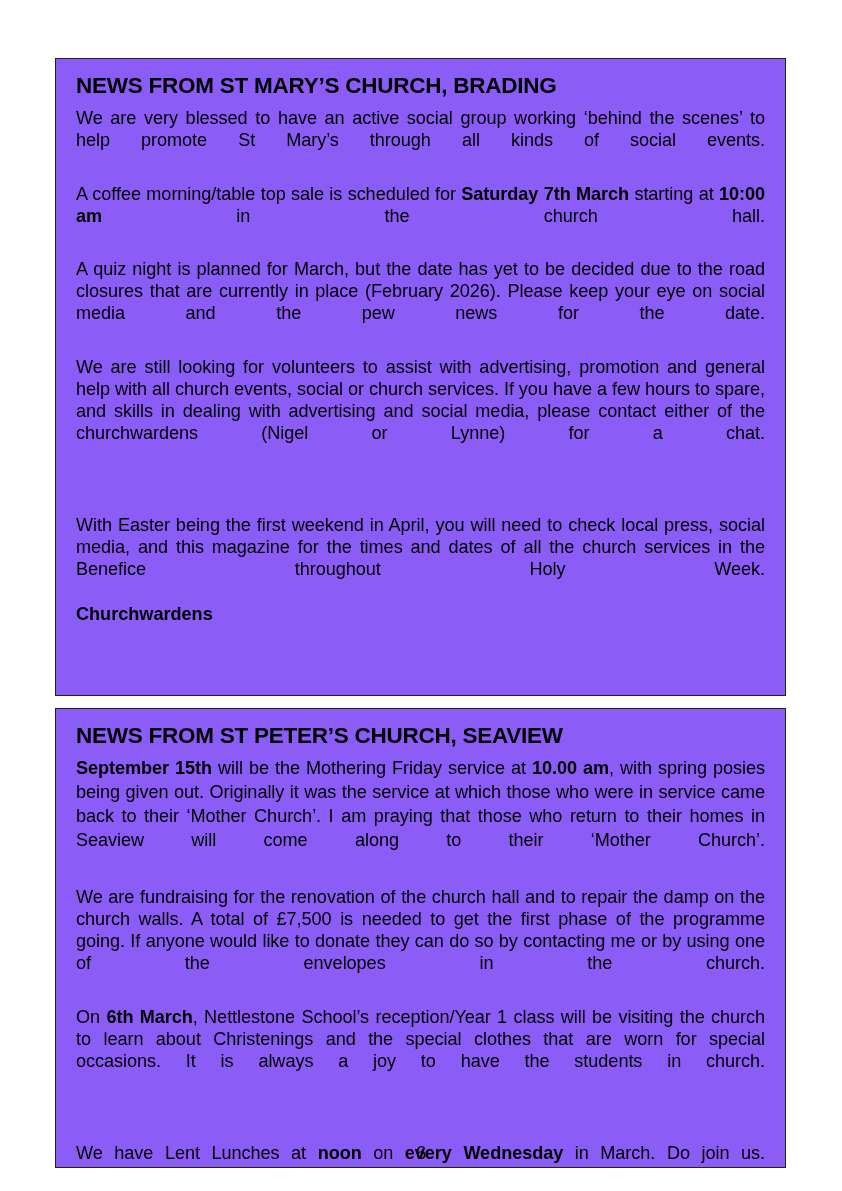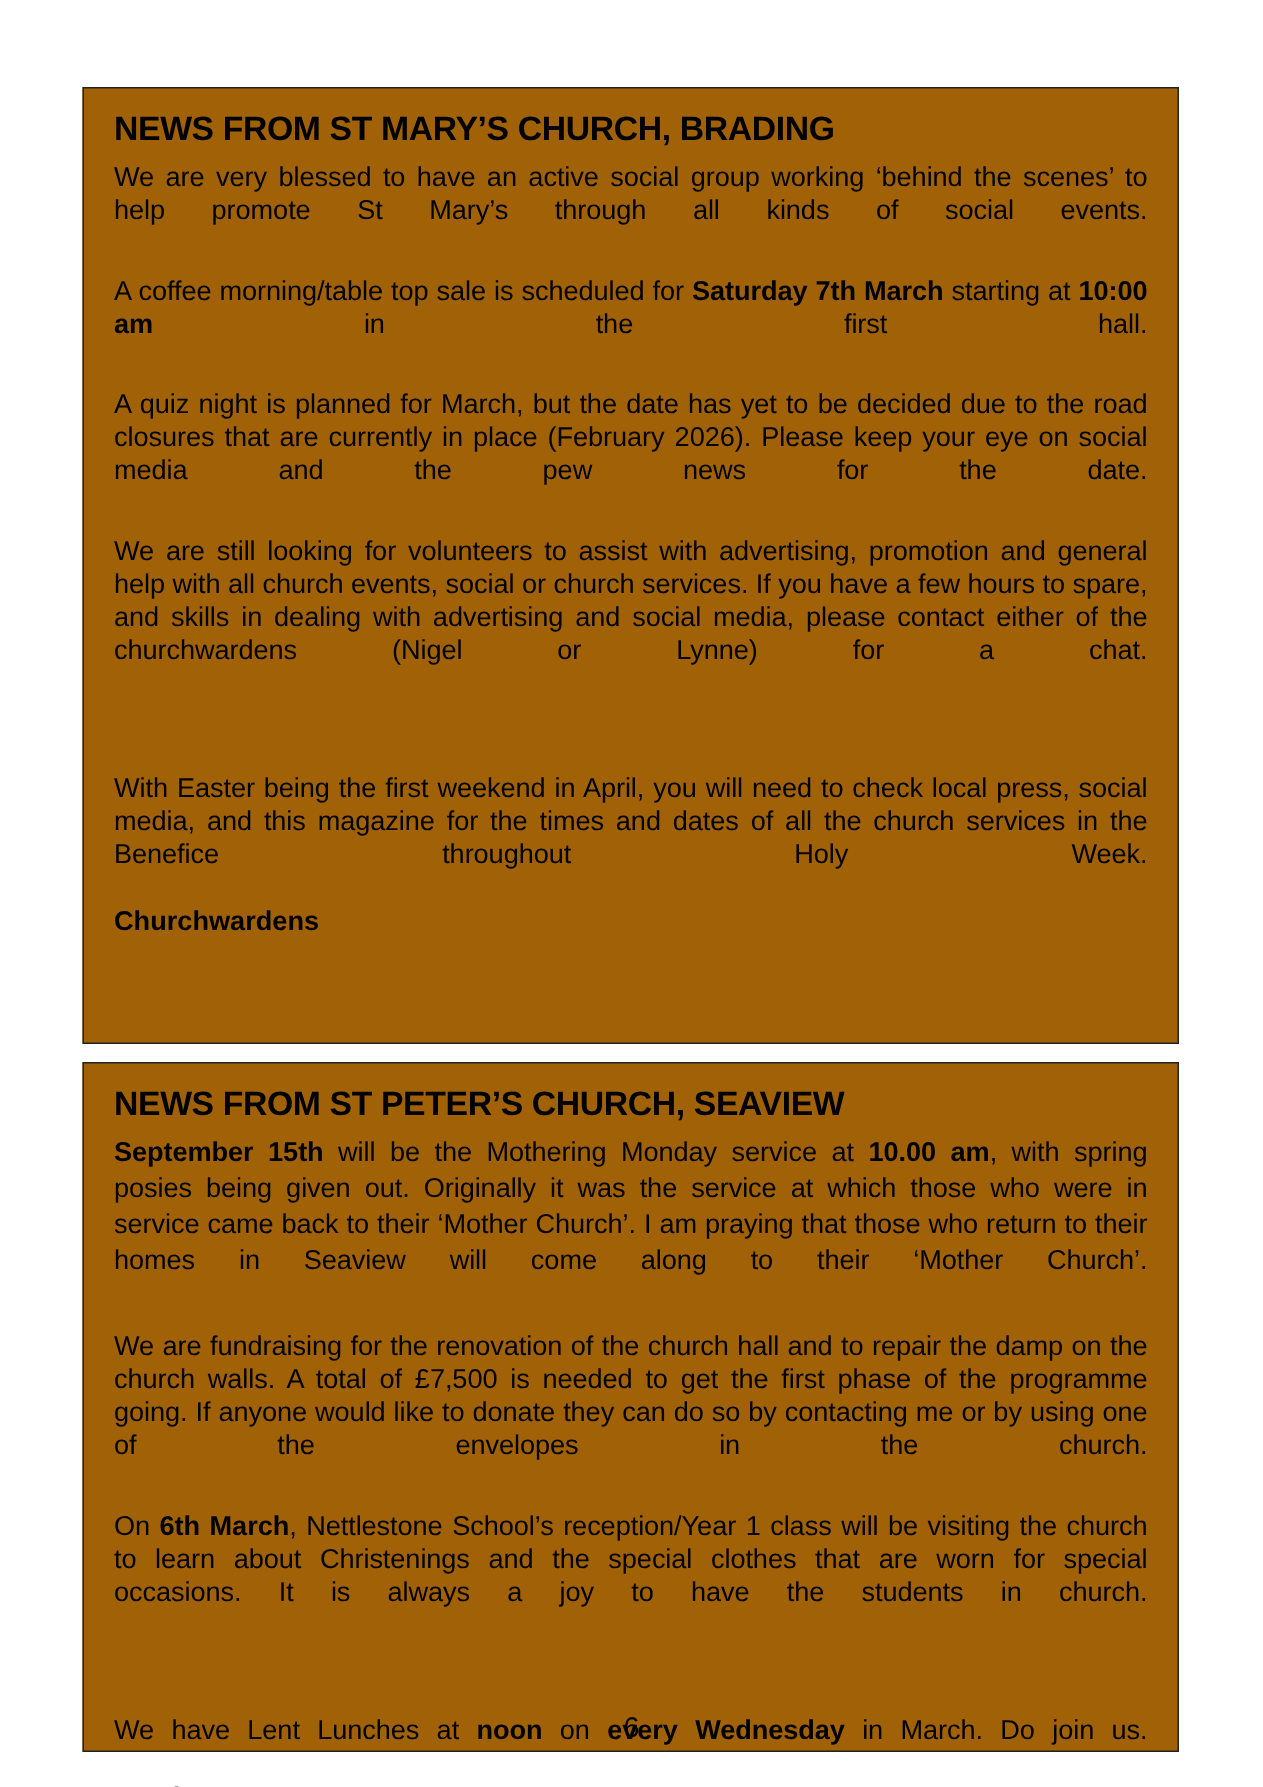--- a/index.html
+++ b/index.html
@@ -21,21 +21,21 @@
     left: 0; top: 0;
     width: 842px;
     height: 1191px;
   }
 
   .article-box {
     position: absolute;
     left: 55px;
     border: 1.3px solid #222222;
     box-sizing: border-box;
-    background: #a16207;
+    background: #8b5cf6;
     padding: 10px 20px 12px 20px;
   }
 
   #box-brading {
     top: 58px;
     width: 731px;
     height: 638px;
   }
 
   #box-seaview {
@@ -102,32 +102,32 @@
 </style>
 </head>
 <body>
 
 <div class="page">
 
   <div class="article-box" id="box-brading">
     <div class="article-title">NEWS FROM ST MARY’S CHURCH, BRADING</div>
     <div>
         <p class="para"><span>We are very blessed to have an active social group working ‘behind the scenes’ to help promote St Mary’s through all kinds of social events.</span></p>
-        <p class="para"><span>A coffee morning/table top sale is scheduled for </span><b>Saturday 7th March</b><span> starting at </span><b>10:00 am</b><span> in the first hall.</span></p>
+        <p class="para"><span>A coffee morning/table top sale is scheduled for </span><b>Saturday 7th March</b><span> starting at </span><b>10:00 am</b><span> in the church hall.</span></p>
         <p class="para"><span>A quiz night is planned for March, but the date has yet to be decided due to the road closures that are currently in place (February 2026). Please keep your eye on social media and the pew news for the date.</span></p>
         <p class="para"><span>We are still looking for volunteers to assist with advertising, promotion and general help with all church events, social or church services. If you have a few hours to spare, and skills in dealing with advertising and social media, please contact either of the churchwardens (Nigel or Lynne) for a chat.</span></p>
         <p class="para"><span>With Easter being the first weekend in April, you will need to check local press, social media, and this magazine for the times and dates of all the church services in the Benefice throughout Holy Week.</span></p>
       </div>
     <div class="signoff">Churchwardens</div>
   </div>
 
   <div class="article-box" id="box-seaview">
     <div class="article-title">NEWS FROM ST PETER’S CHURCH, SEAVIEW</div>
     <div>
-        <p class="para tight"><b>September 15th</b><span> will be the Mothering Monday service at </span><b>10.00 am</b><span>, with spring posies being given out. Originally it was the service at which those who were in service came back to their ‘Mother Church’. I am praying that those who return to their homes in Seaview will come along to their ‘Mother Church’.</span></p>
+        <p class="para tight"><b>September 15th</b><span> will be the Mothering Friday service at </span><b>10.00 am</b><span>, with spring posies being given out. Originally it was the service at which those who were in service came back to their ‘Mother Church’. I am praying that those who return to their homes in Seaview will come along to their ‘Mother Church’.</span></p>
         <p class="para"><span>We are fundraising for the renovation of the church hall and to repair the damp on the church walls. A total of £7,500 is needed to get the first phase of the programme going. If anyone would like to donate they can do so by contacting me or by using one of the envelopes in the church.</span></p>
         <p class="para"><span>On </span><b>6th March</b><span>, Nettlestone School’s reception/Year 1 class will be visiting the church to learn about Christenings and the special clothes that are worn for special occasions. It is always a joy to have the students in church.</span></p>
         <p class="para"><span>We have Lent Lunches at </span><b>noon</b><span> on </span><b>every Wednesday</b><span> in March. Do join us.</span></p>
       </div>
     <div class="signoff">Revd Karen</div>
   </div>
 
   <div class="page-number">6</div>
 
 </div>

